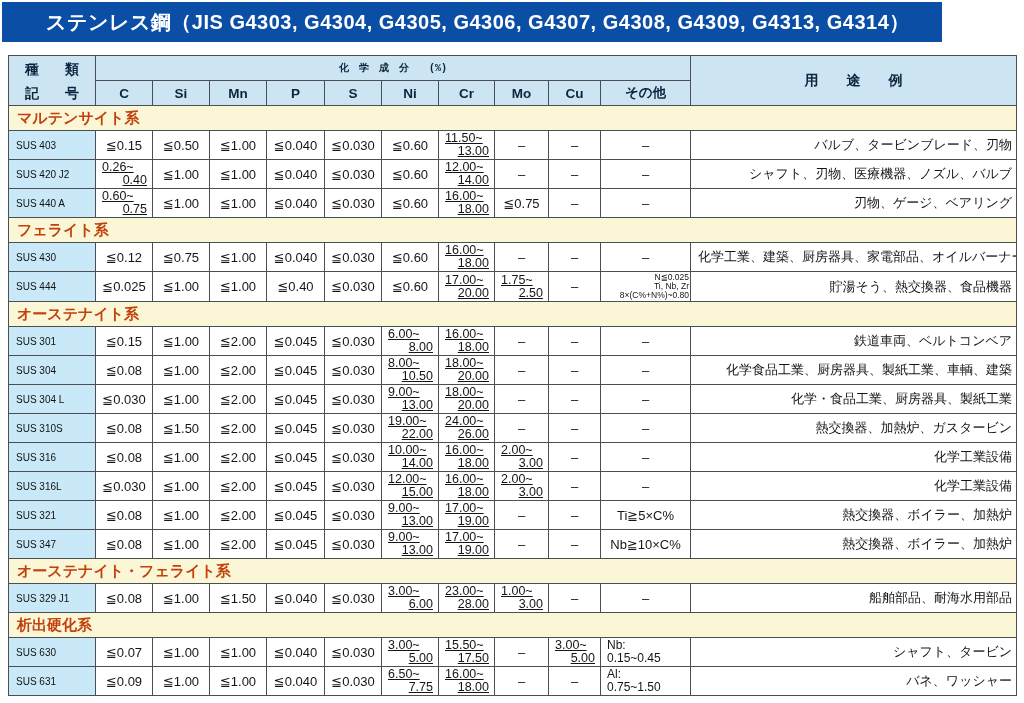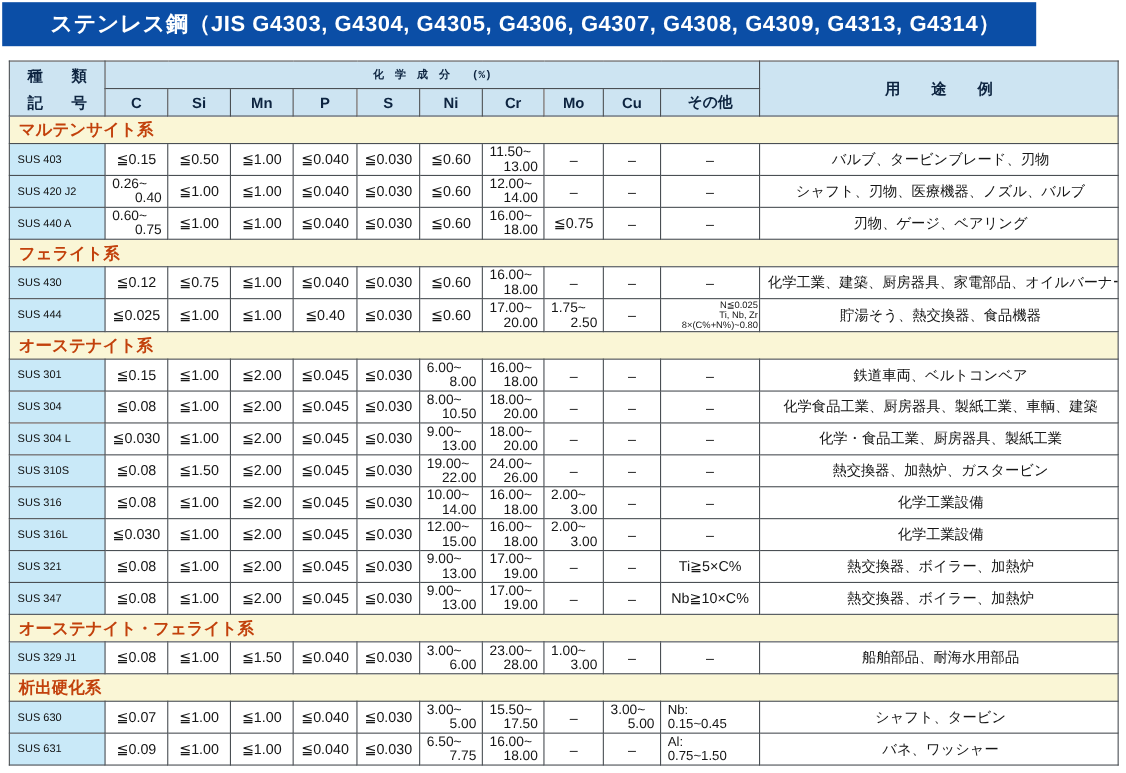--- a/index.html
+++ b/index.html
@@ -33,26 +33,26 @@
   tr.section td{
     background:var(--section-bg,#faf6d6);color:#c2410c;
     font-weight:bold;font-size:15px;text-align:left;padding:1px 2px 1px 8px;
   }
   tr.data{height:29px;}
   td.code{
     background:var(--code-bg,#c9e9f8);color:#111;
     text-align:left;font-size:10px;padding:0 2px 0 7px;white-space:nowrap;
   }
   td.chem{color:#151515;text-align:center;font-size:13px;padding:0 2px;white-space:nowrap;}
-  td.range{font-size:12.5px;line-height:13px;padding:1px 3px;}
+  td.range{font-size:12.5px;line-height:13px;padding:1px 3px;text-decoration:underline;}
   td.range .r1{text-align:left;padding-left:3px;}
   td.range .r2{text-align:right;padding-right:2px;}
   td.left2{text-align:left;font-size:12px;line-height:13px;padding:1px 2px 1px 6px;}
   td.small3{text-align:right;font-size:8.5px;line-height:9px;padding:1px 1px 1px 3px;}
-  td.usage{color:#151515;text-align:center;font-size:13px;padding:0 4px 0 7px;white-space:nowrap;}
+  td.usage{color:#151515;text-align:right;font-size:13px;padding:0 4px 0 7px;white-space:nowrap;}
 </style>
 </head>
 <body style="--title-bg: #0b4ea6; --title-fg: #ffffff; --header-bg: #cde4f2; --section-bg: #faf6d6; --code-bg: #c9e9f8; --border: #4a4f54;">
 
 <div class="titlebar">
   <span>ステンレス鋼（JIS G4303, G4304, G4305, G4306, G4307, G4308, G4309, G4313, G4314）</span>
 </div>
 
 <table class="steel">
   <colgroup>

